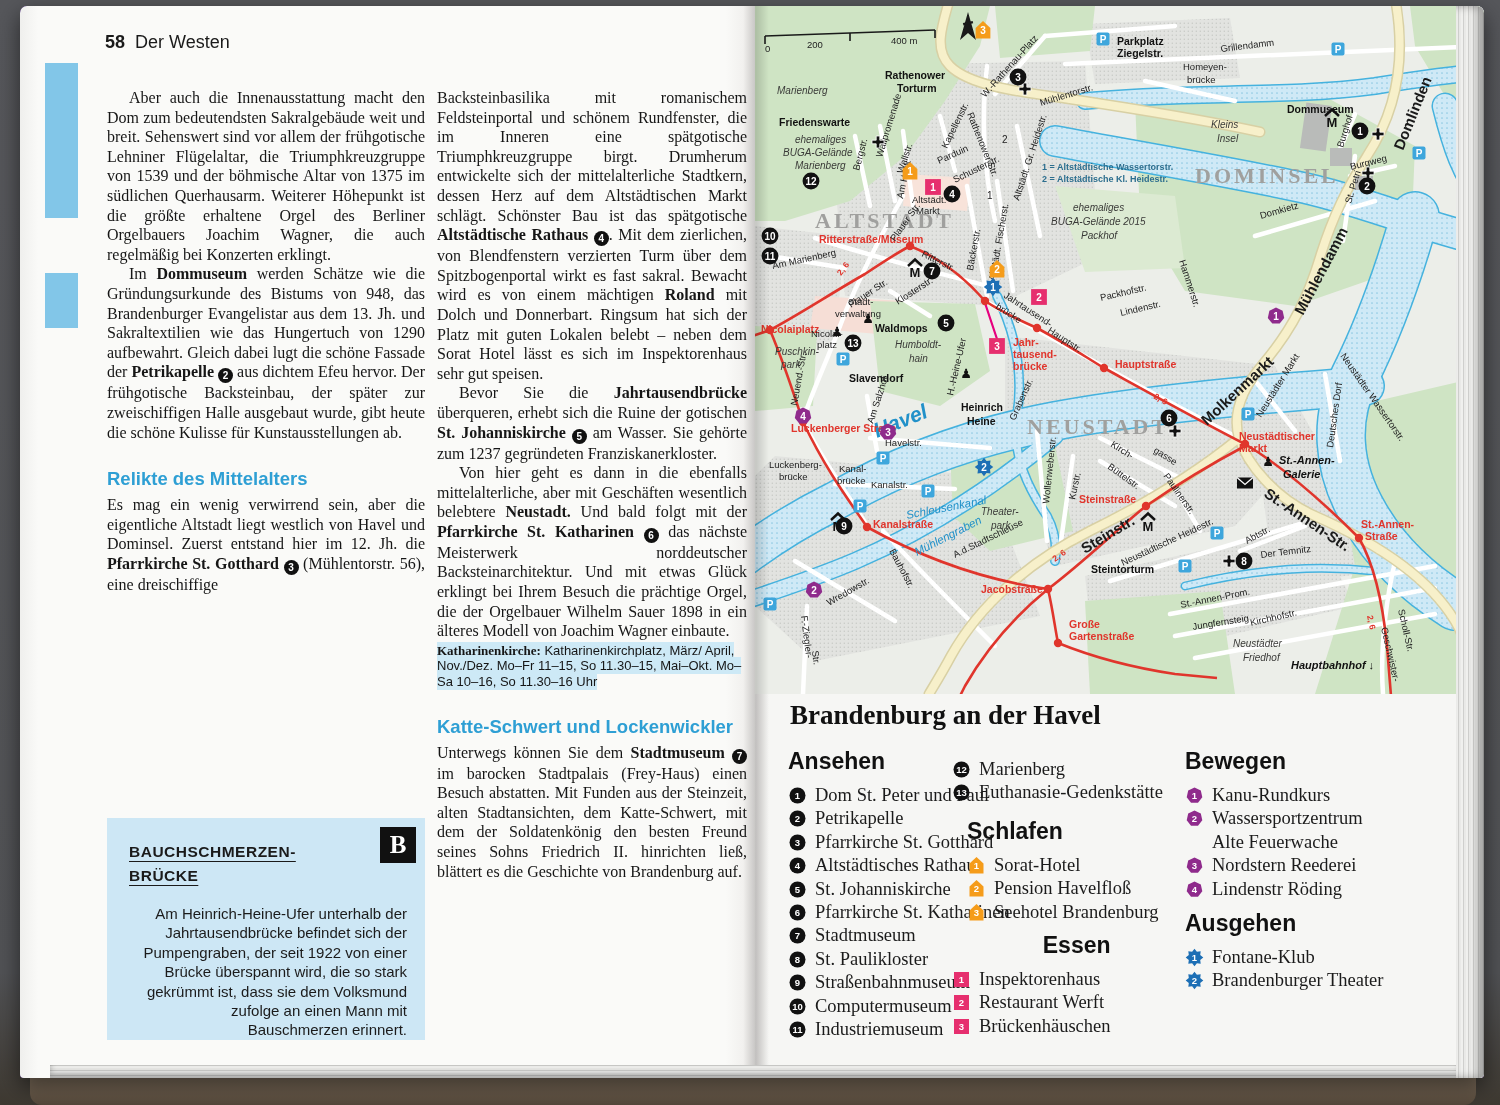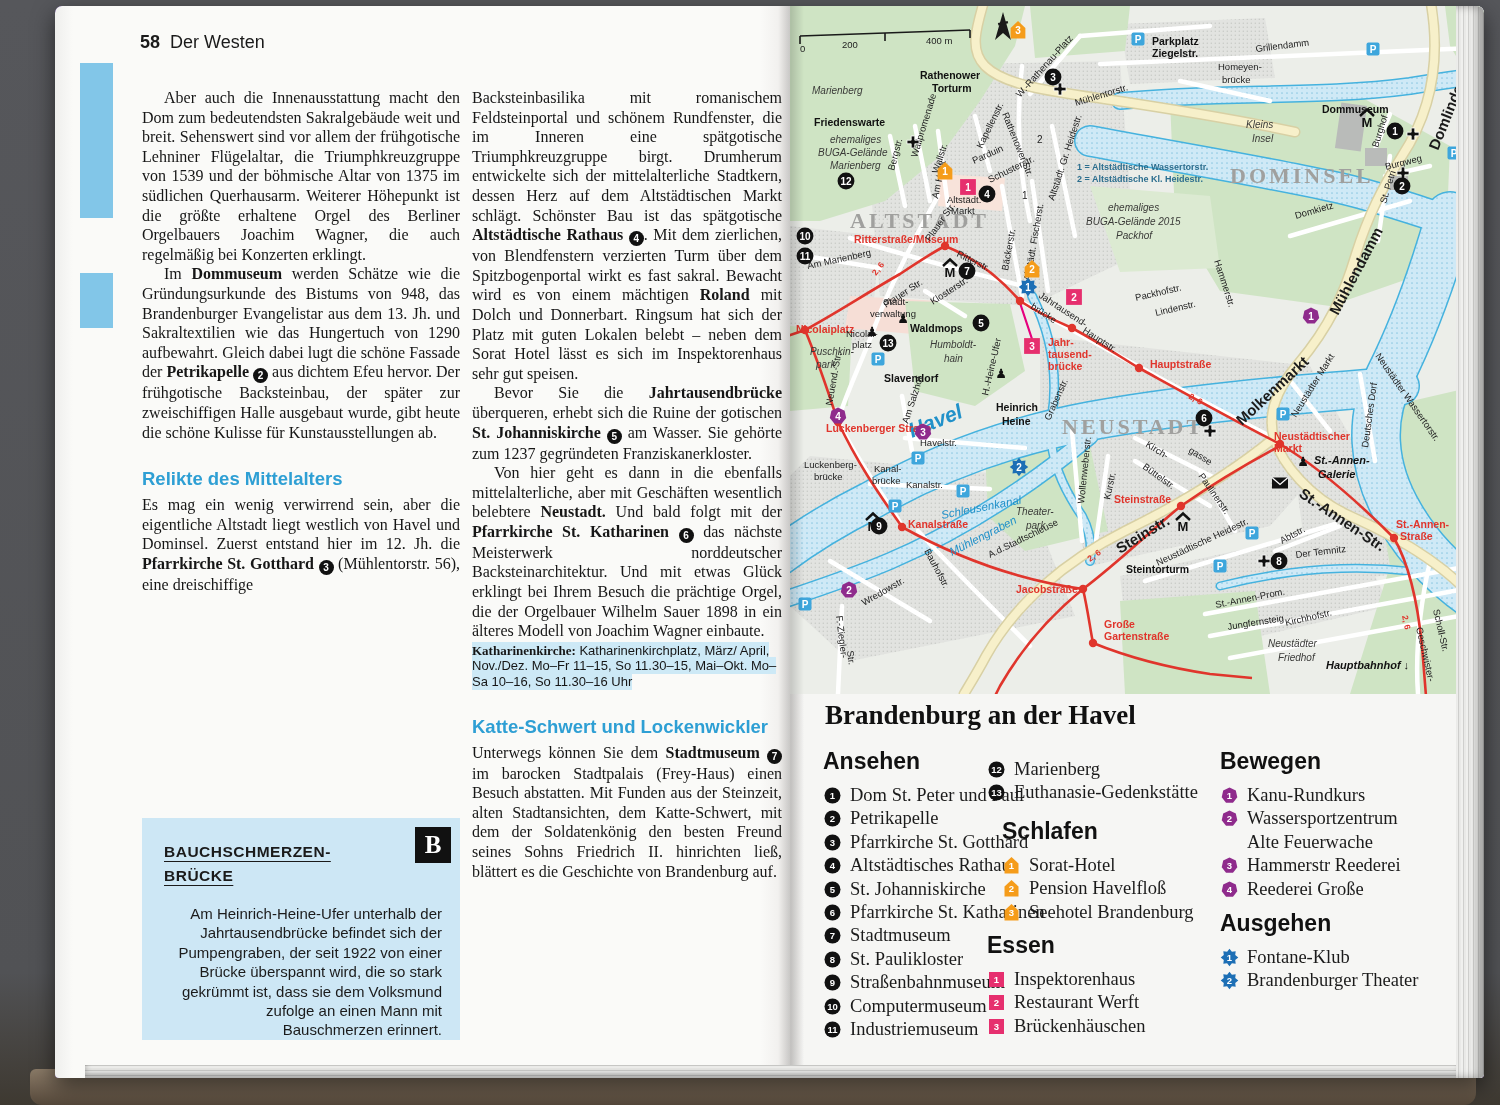--- a/index.html
+++ b/index.html
@@ -1,19 +1,19 @@
 <!DOCTYPE html>
 <html><head>
 <meta charset="utf-8">
 <style>
   html,body{margin:0;padding:0;}
   body{width:1500px;height:1105px;background:linear-gradient(#56575b,#515255 88%,#3e3931);position:relative;overflow:hidden;font-family:"Liberation Sans",sans-serif;}
   #canvas{position:absolute;inset:0;}
   .cover{position:absolute;left:30px;right:24px;bottom:0;height:36px;background:linear-gradient(#8a7a67,#55483a);border-radius:6px 6px 12px 12px;}
-  .book{position:absolute;left:20px;top:6px;right:16px;bottom:27px;background:#4c1d95;border-radius:7px 7px 4px 4px;box-shadow:0 8px 22px rgba(0,0,0,.55);overflow:hidden;margin-left:35px;}
+  .book{position:absolute;left:20px;top:6px;right:16px;bottom:27px;background:#4c1d95;border-radius:7px 7px 4px 4px;box-shadow:0 8px 22px rgba(0,0,0,.55);overflow:hidden;}
   .page-left{position:absolute;left:0;top:0;width:735px;bottom:0;background:linear-gradient(90deg,#efefed 0,#fafaf8 18px,#fafaf8 96%,#eceae8);}
   .page-right{position:absolute;left:735px;top:0;right:0;bottom:0;background:linear-gradient(90deg,#e7e5e3 0,#f6f6f4 14px,#f6f6f4);}
   .spine{position:absolute;left:723px;top:0;bottom:0;width:26px;background:linear-gradient(90deg,rgba(0,0,0,0),rgba(0,0,0,.16) 50%,rgba(0,0,0,0));pointer-events:none;}
   .edge-right{position:absolute;right:0;top:0;bottom:0;width:28px;border-radius:0 7px 4px 0;background:repeating-linear-gradient(90deg,#f0f0ee 0 2px,#cfcfcd 2px 3px,#e9e9e7 3px 5px);box-shadow:inset -6px 0 8px rgba(0,0,0,.35);pointer-events:none;}
   .edge-bottom{position:absolute;left:30px;right:24px;bottom:0;height:13px;background:repeating-linear-gradient(0deg,#ededeb 0 2px,#cbcbc9 2px 3px,#e6e6e4 3px 5px);box-shadow:inset 0 -4px 6px rgba(0,0,0,.3);pointer-events:none;}
   
   .tab{position:absolute;left:25px;width:33px;background:#82c6e8;}
   .tab1{top:57px;height:155px;}
   .tab2{top:267px;height:55px;}
   .lp-header{position:absolute;left:85px;top:26px;font-size:18px;color:#1a1a1a;}
@@ -732,21 +732,21 @@
               <span class="txt"><span>Pension Havelfloß</span></span>
             </div>
             <div class="litem">
               <span class="gly"><svg width="19" height="19" viewBox="-9.5 -9.5 19 19">
                   <polygon points="-7,8 -7,-2 0,-8.5 7,-2 7,8" fill="#f59c1a"></polygon>
                   <text x="0" y="3.4" text-anchor="middle" fill="#fff" font-family="Liberation Sans,sans-serif" font-size="9.5" font-weight="bold">3</text>
                 </svg></span>
               <span class="txt"><span>Seehotel Brandenburg</span></span>
             </div>
           </div>
-          <div class="lsec" style="left: 197px; top: 926px;">
+          <div class="lsec" style="left: 197px; top: 926px; text-align: right;">
             <div class="lh">Essen</div>
             <div class="litem">
               <span class="gly"><svg width="19" height="19" viewBox="-9.5 -9.5 19 19">
                   <rect x="-7.5" y="-7.5" width="15" height="15" fill="#e62f6e"></rect>
                   <text x="0" y="3.4" text-anchor="middle" fill="#fff" font-family="Liberation Sans,sans-serif" font-size="9.5" font-weight="bold">1</text>
                 </svg></span>
               <span class="txt"><span>Inspektorenhaus</span></span>
             </div>
             <div class="litem">
               <span class="gly"><svg width="19" height="19" viewBox="-9.5 -9.5 19 19">
@@ -777,28 +777,28 @@
                   <polygon points="0,-8 6.3,-5 7.8,1.8 3.5,7.2 -3.5,7.2 -7.8,1.8 -6.3,-5" fill="#8f2b8c"></polygon>
                   <text x="0" y="3.4" text-anchor="middle" fill="#fff" font-family="Liberation Sans,sans-serif" font-size="9.5" font-weight="bold">2</text>
                 </svg></span>
               <span class="txt"><span>Wassersportzentrum</span><span class="l2">Alte Feuerwache</span></span>
             </div>
             <div class="litem">
               <span class="gly"><svg width="19" height="19" viewBox="-9.5 -9.5 19 19">
                   <polygon points="0,-8 6.3,-5 7.8,1.8 3.5,7.2 -3.5,7.2 -7.8,1.8 -6.3,-5" fill="#8f2b8c"></polygon>
                   <text x="0" y="3.4" text-anchor="middle" fill="#fff" font-family="Liberation Sans,sans-serif" font-size="9.5" font-weight="bold">3</text>
                 </svg></span>
-              <span class="txt"><span>Hammerstr Reederei</span></span>
+              <span class="txt"><span>Nordstern Reederei</span></span>
             </div>
             <div class="litem">
               <span class="gly"><svg width="19" height="19" viewBox="-9.5 -9.5 19 19">
                   <polygon points="0,-8 6.3,-5 7.8,1.8 3.5,7.2 -3.5,7.2 -7.8,1.8 -6.3,-5" fill="#8f2b8c"></polygon>
                   <text x="0" y="3.4" text-anchor="middle" fill="#fff" font-family="Liberation Sans,sans-serif" font-size="9.5" font-weight="bold">4</text>
                 </svg></span>
-              <span class="txt"><span>Reederei Große</span></span>
+              <span class="txt"><span>Lindenstr Röding</span></span>
             </div>
           </div>
           <div class="lsec" style="left: 430px; top: 904px;">
             <div class="lh">Ausgehen</div>
             <div class="litem">
               <span class="gly"><svg width="19" height="19" viewBox="-9.5 -9.5 19 19">
                   <polygon points="0.0,-8.8 2.4,-5.7 6.2,-6.2 5.7,-2.4 8.8,-0.0 5.7,2.4 6.2,6.2 2.4,5.7 0.0,8.8 -2.4,5.7 -6.2,6.2 -5.7,2.4 -8.8,0.0 -5.7,-2.4 -6.2,-6.2 -2.4,-5.7" fill="#1d6fb5"></polygon>
                   <text x="0" y="3.4" text-anchor="middle" fill="#fff" font-family="Liberation Sans,sans-serif" font-size="9.5" font-weight="bold">1</text>
                 </svg></span>
               <span class="txt"><span>Fontane-Klub</span></span>

